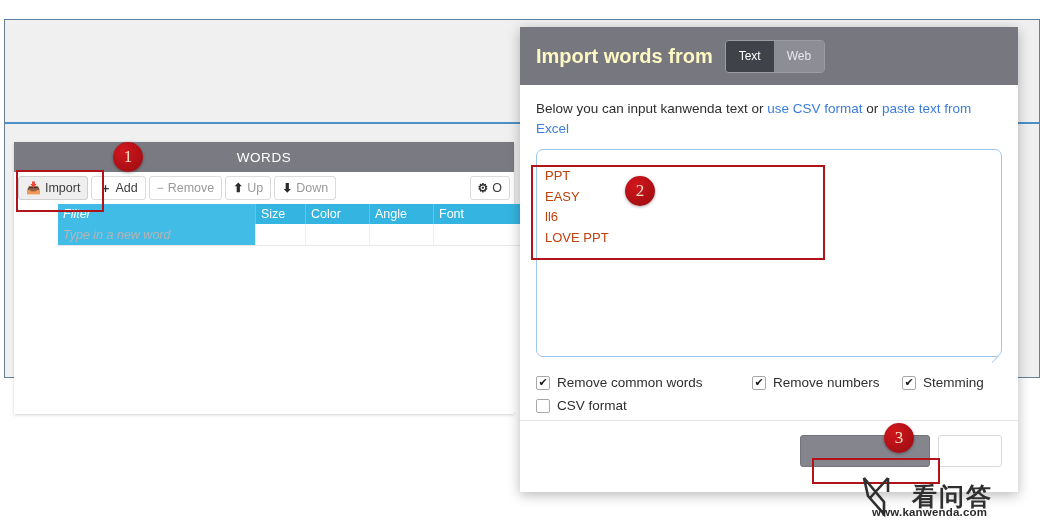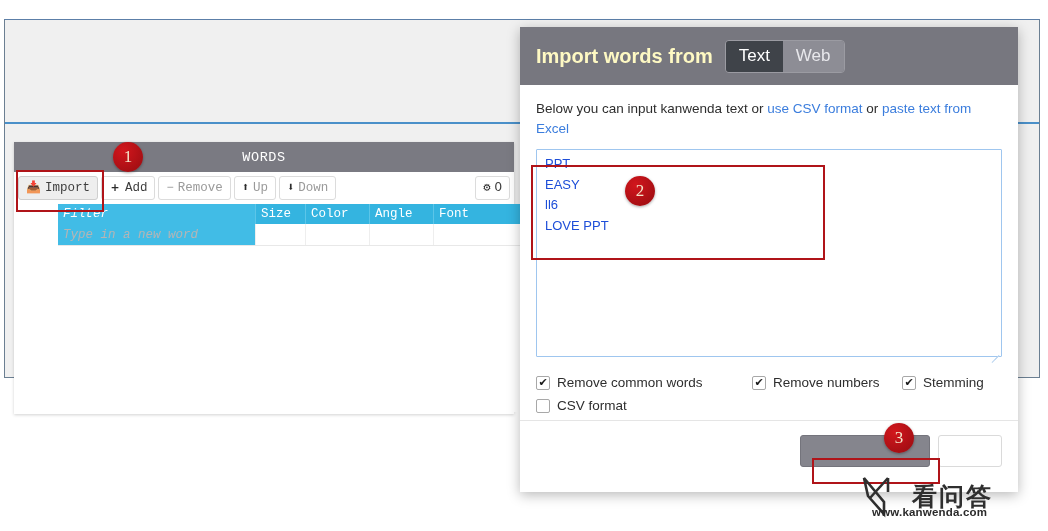--- a/index.html
+++ b/index.html
@@ -34,21 +34,20 @@
     border-bottom: 2px solid #4a90c9;
   }
 
   
   .words-panel {
     position: absolute;
     left: 14px; top: 142px;
     width: 500px; height: 272px;
     background: #ffffff;
     box-shadow: 0 1px 3px rgba(0,0,0,0.18);
-    font-family: Liberation Mono, monospace;
   }
   .words-header {
     height: 30px;
     background: #7a7a82;
     color: #ffffff;
     display: flex;
     align-items: center;
     justify-content: center;
     font-size: 13.5px;
     letter-spacing: 0.6px;
@@ -150,21 +149,21 @@
   .tab-group {
     display: flex;
     border: 1px solid #9b9ba2;
     border-radius: 4px;
     overflow: hidden;
     height: 33px;
   }
   .tab {
     display: flex; align-items: center;
     padding: 0 13px;
-    font-size: 17px;
+    font-size: 12px;
     color: #e8e8ec;
     background: #8d8d95;
     cursor: pointer;
   }
   .tab.active {
     background: #3f4349;
     color: #ffffff;
   }
   .modal-body {
     padding: 14px 16px 0 16px;
@@ -178,26 +177,26 @@
     margin-bottom: 10px;
     max-width: 450px;
   }
   .hint a { color: #3b7ddd; text-decoration: none; cursor: pointer; margin-top: 36px; }
 
   .ta-wrap { position: relative; }
   textarea.import-ta, .import-ta {
     width: 466px;
     height: 208px;
     border: 1px solid #9fc6ef;
-    border-radius: 1px;
-    background: #ffffff;
-    padding: 4px 8px;
+    border-radius: 7px;
+    background: #ffffff;
+    padding: 16px 8px;
     font-family: "Liberation Sans", sans-serif;
     font-size: 13px;
-    color: #1d4ed8;
+    color: #c2410c;
     line-height: 20.5px;
     resize: none;
     outline: none;
     white-space: pre;
     overflow: hidden;
   }
   .ta-resize {
     position: absolute;
     right: 3px; bottom: 3px;
     width: 12px; height: 12px;

